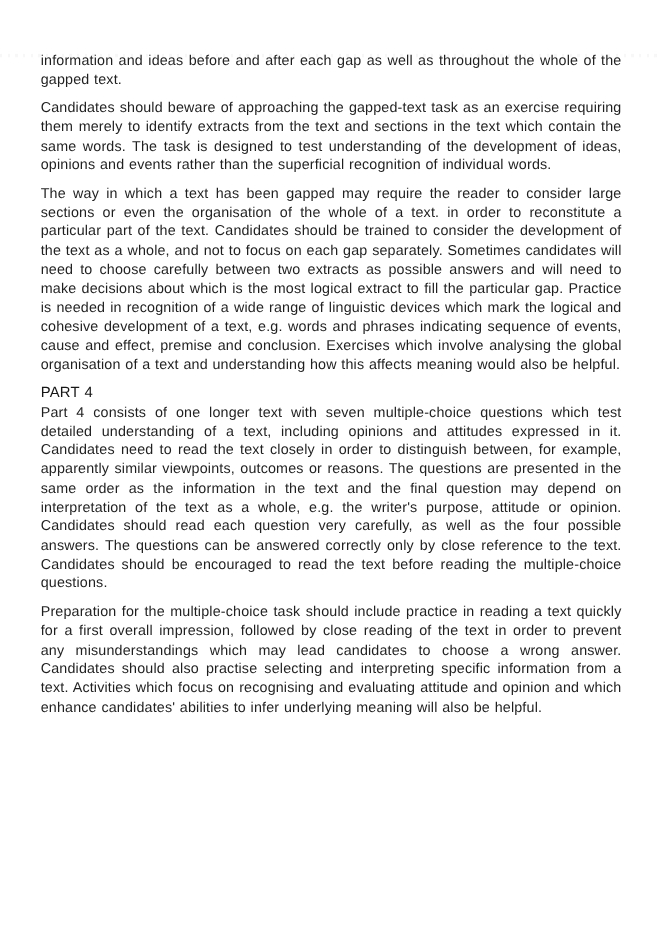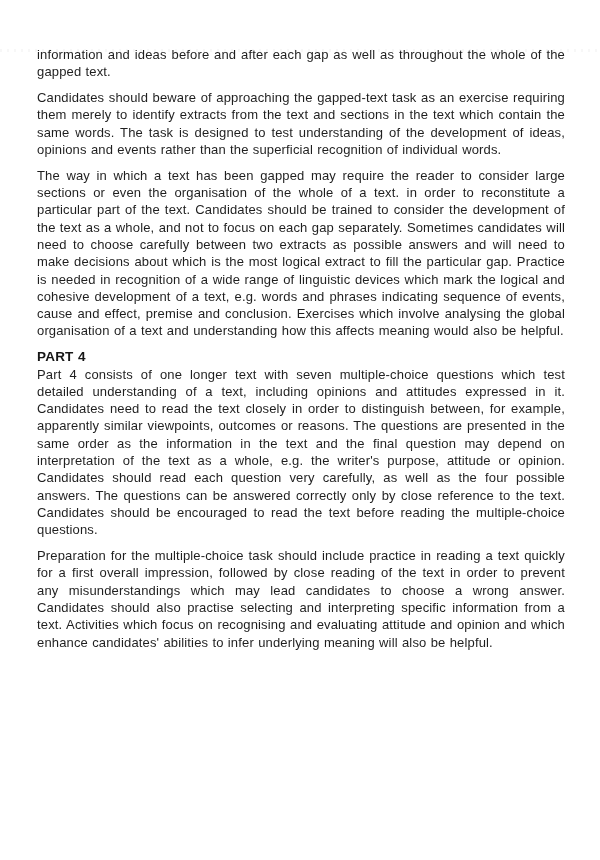--- a/index.html
+++ b/index.html
@@ -27,21 +27,21 @@
     word-spacing: 0.5px;
   }
   .text-block p {
     margin: 0 0 8.5px 0;
     text-align: justify;
     text-justify: inter-word;
   }
   .text-block p:last-child { margin-bottom: 12px; }
   .part-heading {
     font-size: 13.5px;
-    font-weight: bold;
+    font-weight: normal;
     line-height: 17.3px;
     margin: 3px 0 0 0;
     letter-spacing: 0.2px;
     color: #161616;
   }
   
   .scan-noise {
     position: absolute;
     left: 0;
     top: 49px;

